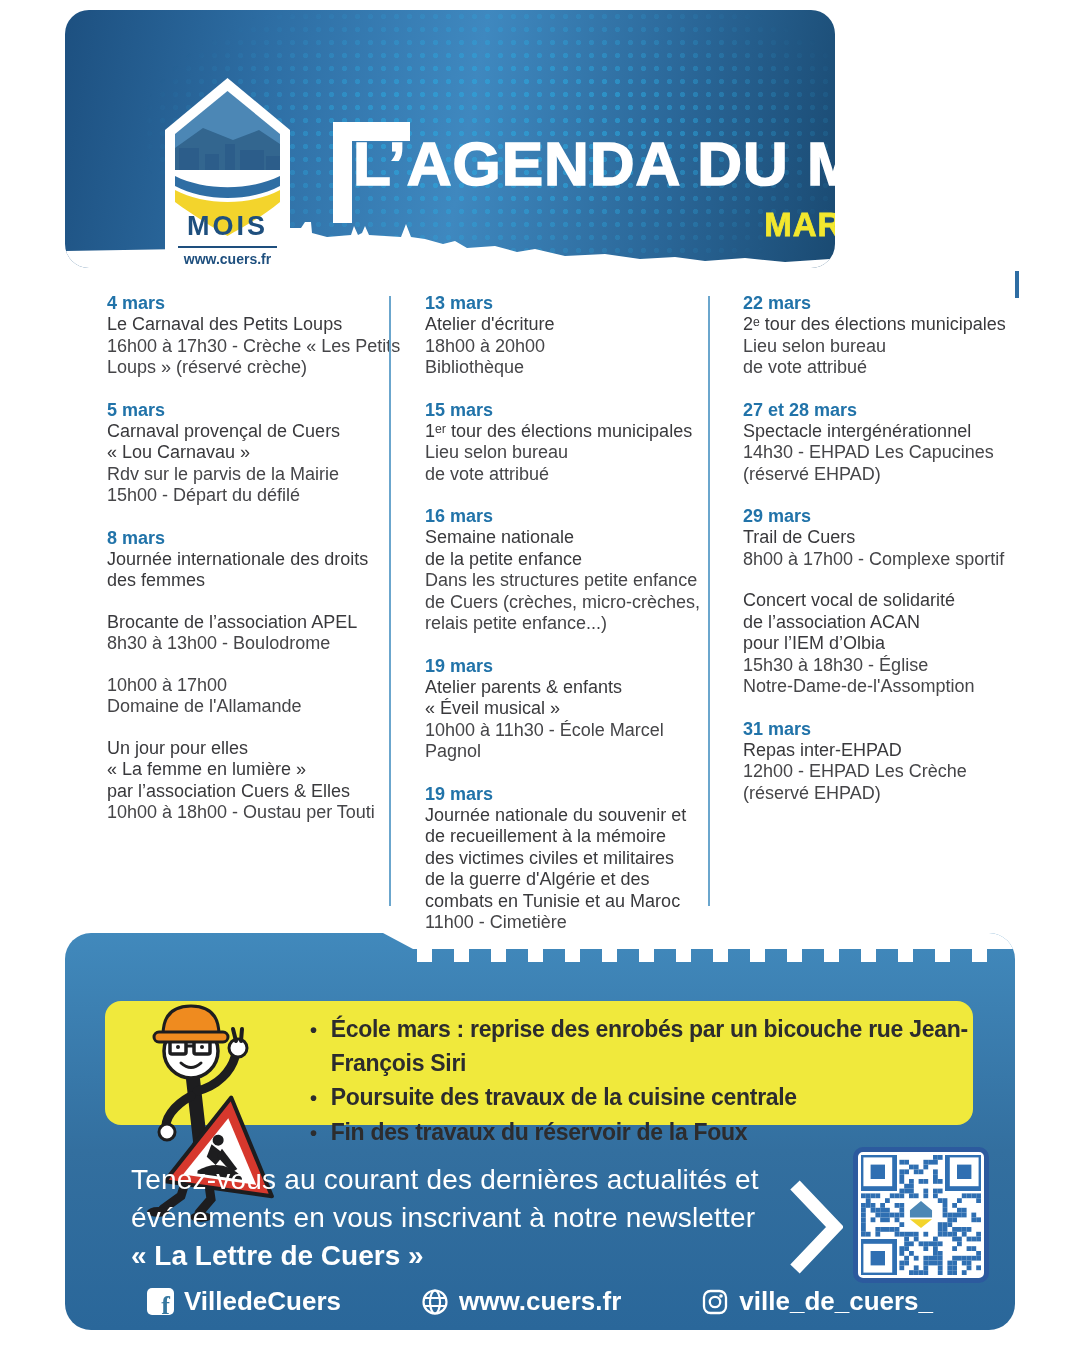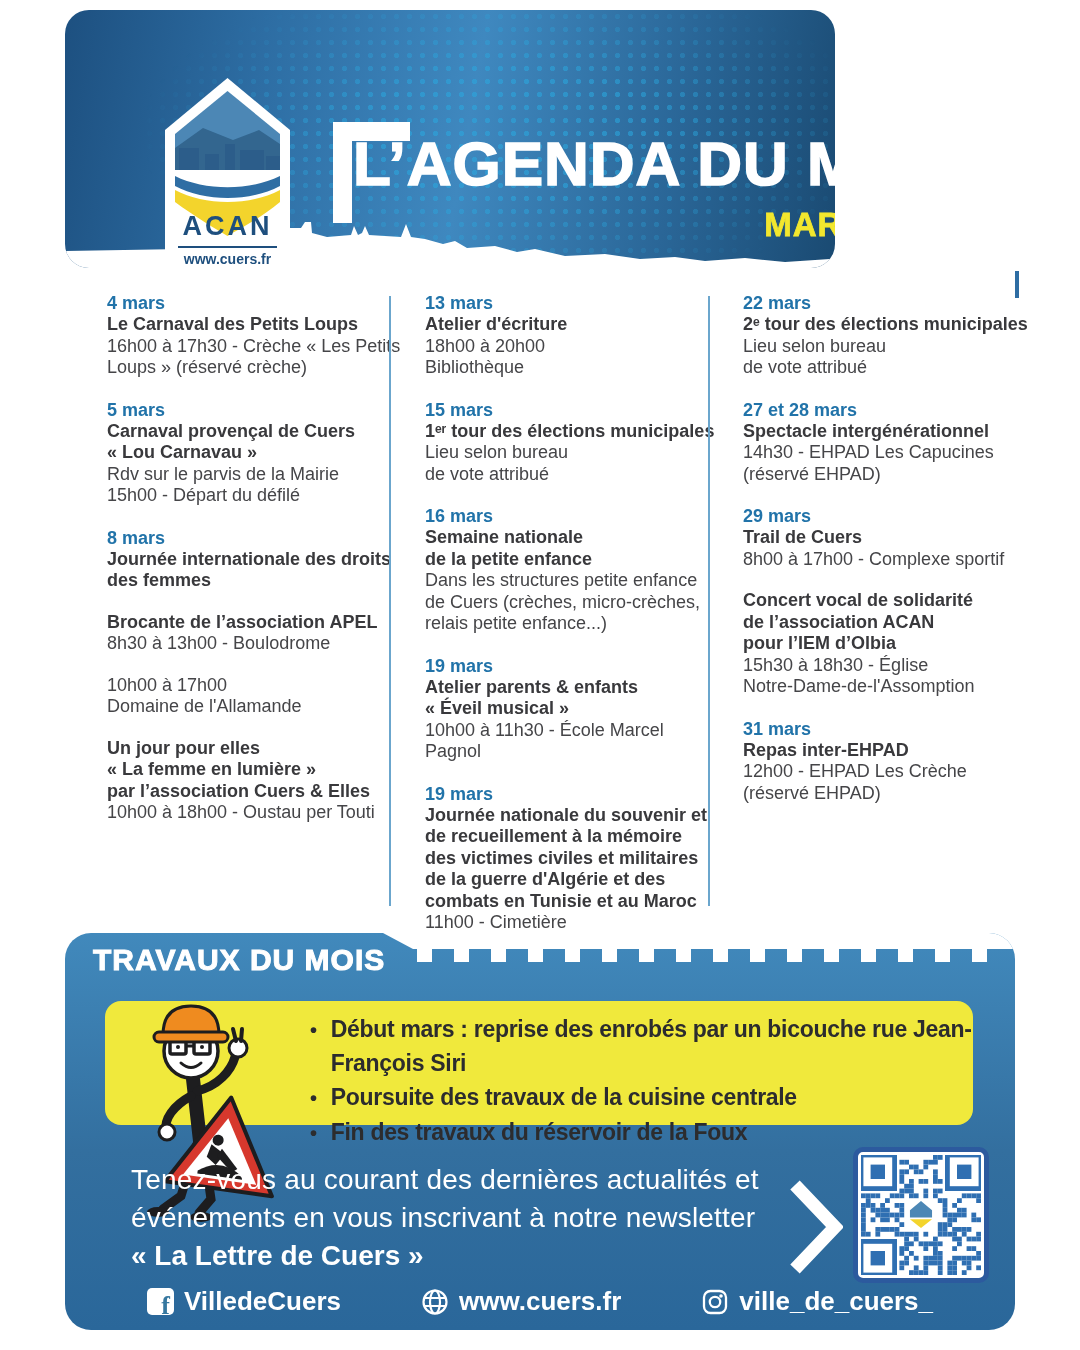--- a/index.html
+++ b/index.html
@@ -35,21 +35,21 @@
   .logo-site{position:absolute;left:0;top:173px;width:125px;text-align:center;color:#1e4f7e;
              font-size:14px;font-weight:bold;}
 
   .right-tick{position:absolute;left:1015px;top:271px;width:4px;height:27px;background:#2e6da3;}
 
   
   .agenda{position:absolute;left:0;top:292px;width:1080px;display:flex;padding-left:88px;box-sizing:border-box;justify-content:center;}
   .agenda-col{width:318px;flex:0 0 318px;}
   .event{margin-bottom:20px;}
   .event-date{font-size:18px;font-weight:bold;color:#2173a9;line-height:22px;}
-  .event-title{font-size:18px;font-weight:bold;color:#39393c;line-height:21.5px;white-space:pre-line;}
+  .event-title{font-size:18px;font-weight:normal;color:#39393c;line-height:21.5px;white-space:pre-line;}
   .event-details{font-size:18px;color:#454548;line-height:21.5px;white-space:pre-line;}
   .divider{position:absolute;top:296px;width:2px;height:610px;background:#6ba6cd;}
   .divider-1{left:389px;} .divider-2{left:708px;}
 
   
   .panel{position:absolute;left:65px;top:933px;width:950px;height:397px;border-radius:26px;
          background:linear-gradient(180deg,#4189bc 0%,#336f9f 55%,#2a679a 100%);overflow:hidden;}
   .panel-title{position:absolute;left:28px;top:10px;color:#fff;font-size:30px;font-weight:bold;
                letter-spacing:1px;-webkit-text-stroke:1px #fff;}
   .white-band{position:absolute;top:0;left:318px;right:0;height:16px;background:#fff;
@@ -105,21 +105,21 @@
         <g fill="#2c5d8a">
           <rect x="14" y="70" width="20" height="22"></rect>
             <rect x="40" y="76" width="14" height="16"></rect>
           <rect x="60" y="66" width="10" height="26"></rect>
             <rect x="75" y="72" width="24" height="20"></rect>
           <rect x="101" y="78" width="14" height="14"></rect>
         </g>
         <path d="M10,98 C40,113 85,113 115,98 L115,108 C85,124 40,124 10,108 Z" fill="#2f6ea4"></path>
         <path d="M10,112 C40,128 85,128 115,112 L115,124 C96,140 76,150 62.5,158 C49,150 29,138 10,124 Z" fill="#f3d42c"></path>
       </svg>
-      <div class="logo-name">ACAN</div>
+      <div class="logo-name">MOIS</div>
       <div class="logo-rule"></div>
       <div class="logo-site">www.cuers.fr</div>
 
     </div>
   </div>
 
   <div class="right-tick"></div>
 
   <div class="agenda">
       <div class="agenda-col">
@@ -226,27 +226,26 @@
 (réservé EHPAD)</div>
         </div>
       </div>
     </div>
   <div class="divider divider-1"></div>
   <div class="divider divider-2"></div>
 
   <div class="panel">
     <div class="white-band"></div>
     <div class="teeth"></div>
-    <div class="panel-title">TRAVAUX DU MOIS</div>
 
     <div class="yellow-box">
       <div class="travaux-list">
           <div class="travaux-item">
             <span class="dot">•</span>
-            <span>Début mars : reprise des enrobés par un bicouche rue Jean-François Siri</span>
+            <span>École mars : reprise des enrobés par un bicouche rue Jean-François Siri</span>
           </div>
           <div class="travaux-item">
             <span class="dot">•</span>
             <span>Poursuite des travaux de la cuisine centrale</span>
           </div>
           <div class="travaux-item">
             <span class="dot">•</span>
             <span>Fin des travaux du réservoir de la Foux</span>
           </div>
         </div>

